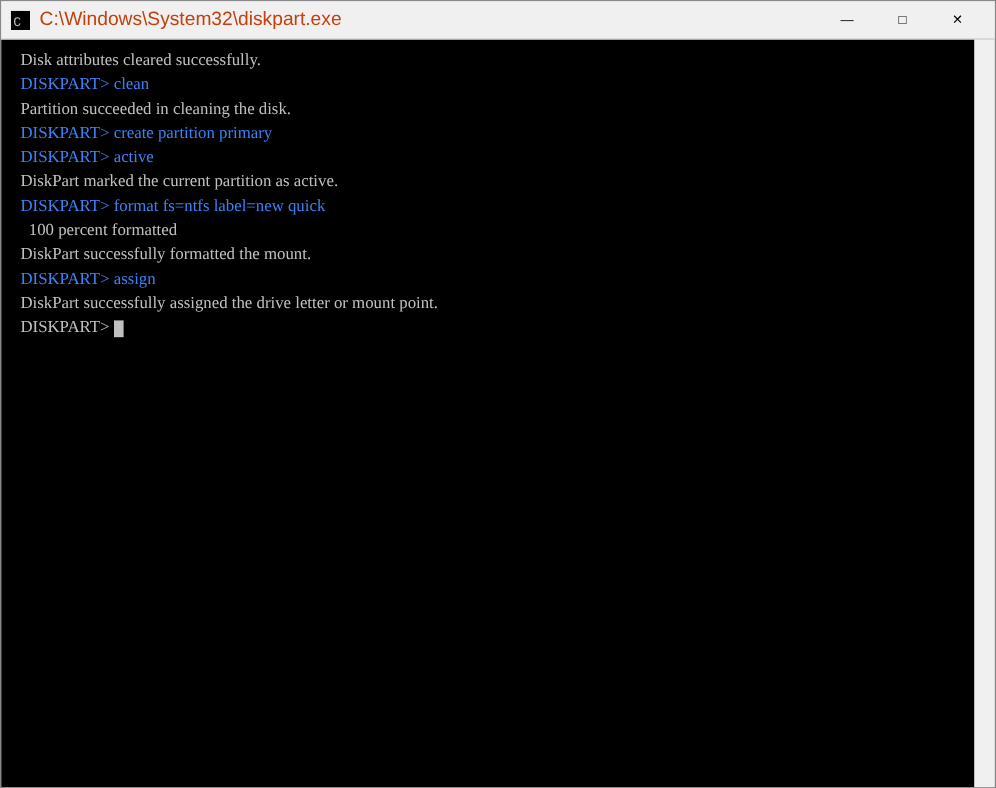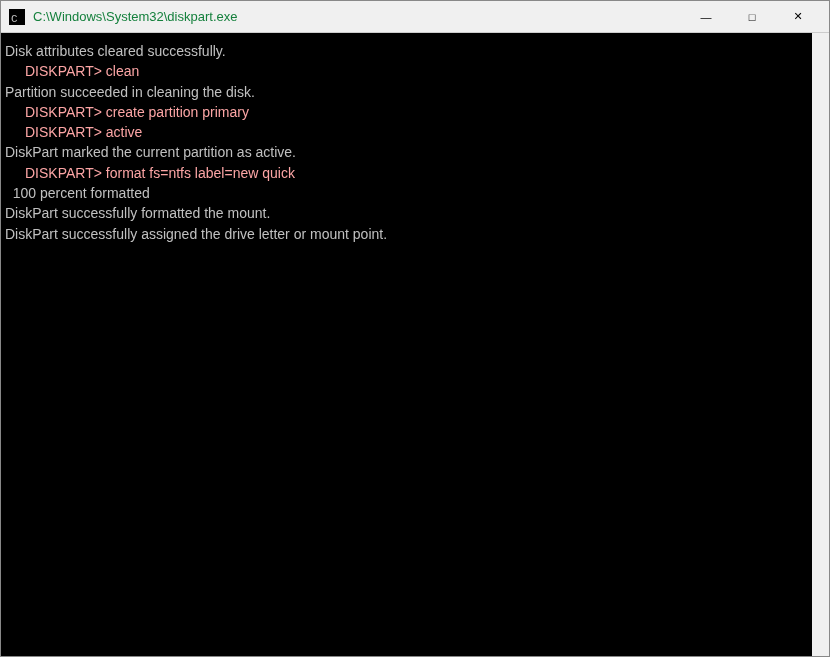--- a/index.html
+++ b/index.html
@@ -44,22 +44,22 @@
       justify-content: center;
     }
 
     .titlebar-icon svg {
       width: 16px;
       height: 16px;
     }
 
     .titlebar-title {
       flex: 1;
-      font-size: 13px;
-      color: #15803d;
+      font-size: 16px;
+      color: #c2410c;
       font-family: 'Segoe UI', Arial, sans-serif;
     }
 
     .titlebar-controls {
       display: flex;
       align-items: center;
       gap: 0;
     }
 
     .title-btn {
@@ -73,35 +73,34 @@
       color: #000;
       background: transparent;
       border: none;
       font-family: 'Segoe UI', Arial, sans-serif;
     }
 
     .terminal {
       flex: 1;
       background: #000;
       color: #c0c0c0;
-      padding: 8px 4px;
+      padding: 8px 16px;
       font-size: 14px;
-      font-family: Liberation Sans, sans-serif;
+      font-family: Liberation Serif, serif;
       line-height: 1.45;
       overflow: hidden;
     }
 
     .terminal-line {
       white-space: pre;
       color: #c0c0c0;
     }
 
     .terminal-line.command {
-      color: #fca5a5;
-      margin-left: 20px;
+      color: #3b82f6;
     }
 
     .cursor {
       display: inline-block;
       width: 8px;
       height: 14px;
       background: #c0c0c0;
       vertical-align: text-bottom;
       animation: blink 1s step-end infinite;
     }
@@ -150,19 +149,21 @@
         <div class="terminal-line command">DISKPART&gt; active</div>
         <div class="terminal-line"></div>
         <div class="terminal-line">DiskPart marked the current partition as active.</div>
         <div class="terminal-line"></div>
         <div class="terminal-line command">DISKPART&gt; format fs=ntfs label=new quick</div>
         <div class="terminal-line"></div>
         <div class="terminal-line">  100 percent formatted</div>
         <div class="terminal-line"></div>
         <div class="terminal-line">DiskPart successfully formatted the mount.</div>
         <div class="terminal-line"></div>
+        <div class="terminal-line command">DISKPART&gt; assign</div>
         <div class="terminal-line"></div>
         <div class="terminal-line">DiskPart successfully assigned the drive letter or mount point.</div>
         <div class="terminal-line"></div>
+        <div class="terminal-line">DISKPART&gt; <span class="cursor"></span></div>
       </div>
     <div class="scrollbar-track"></div>
   </div>
 </div>
 
 </body></html>

